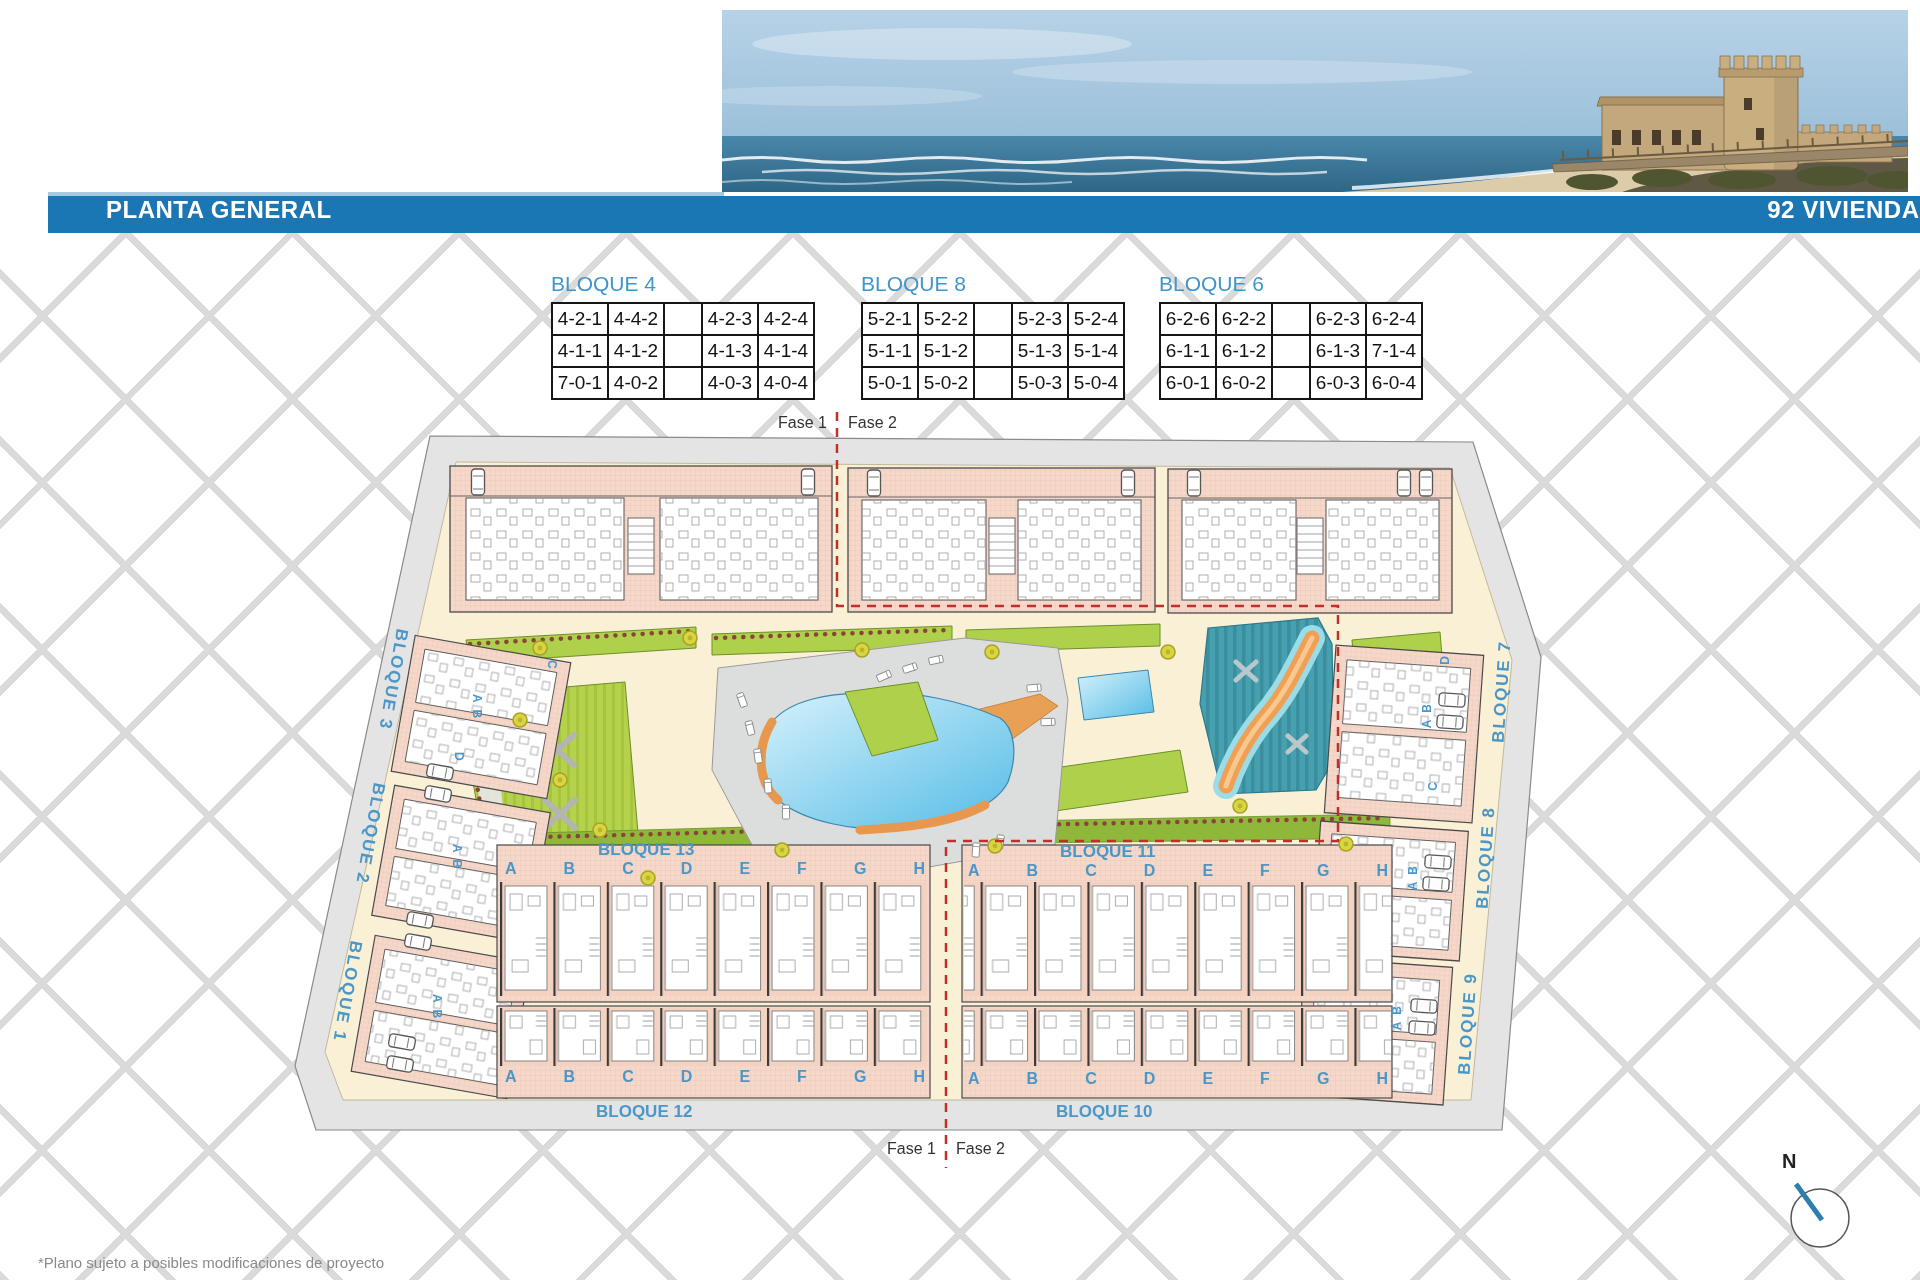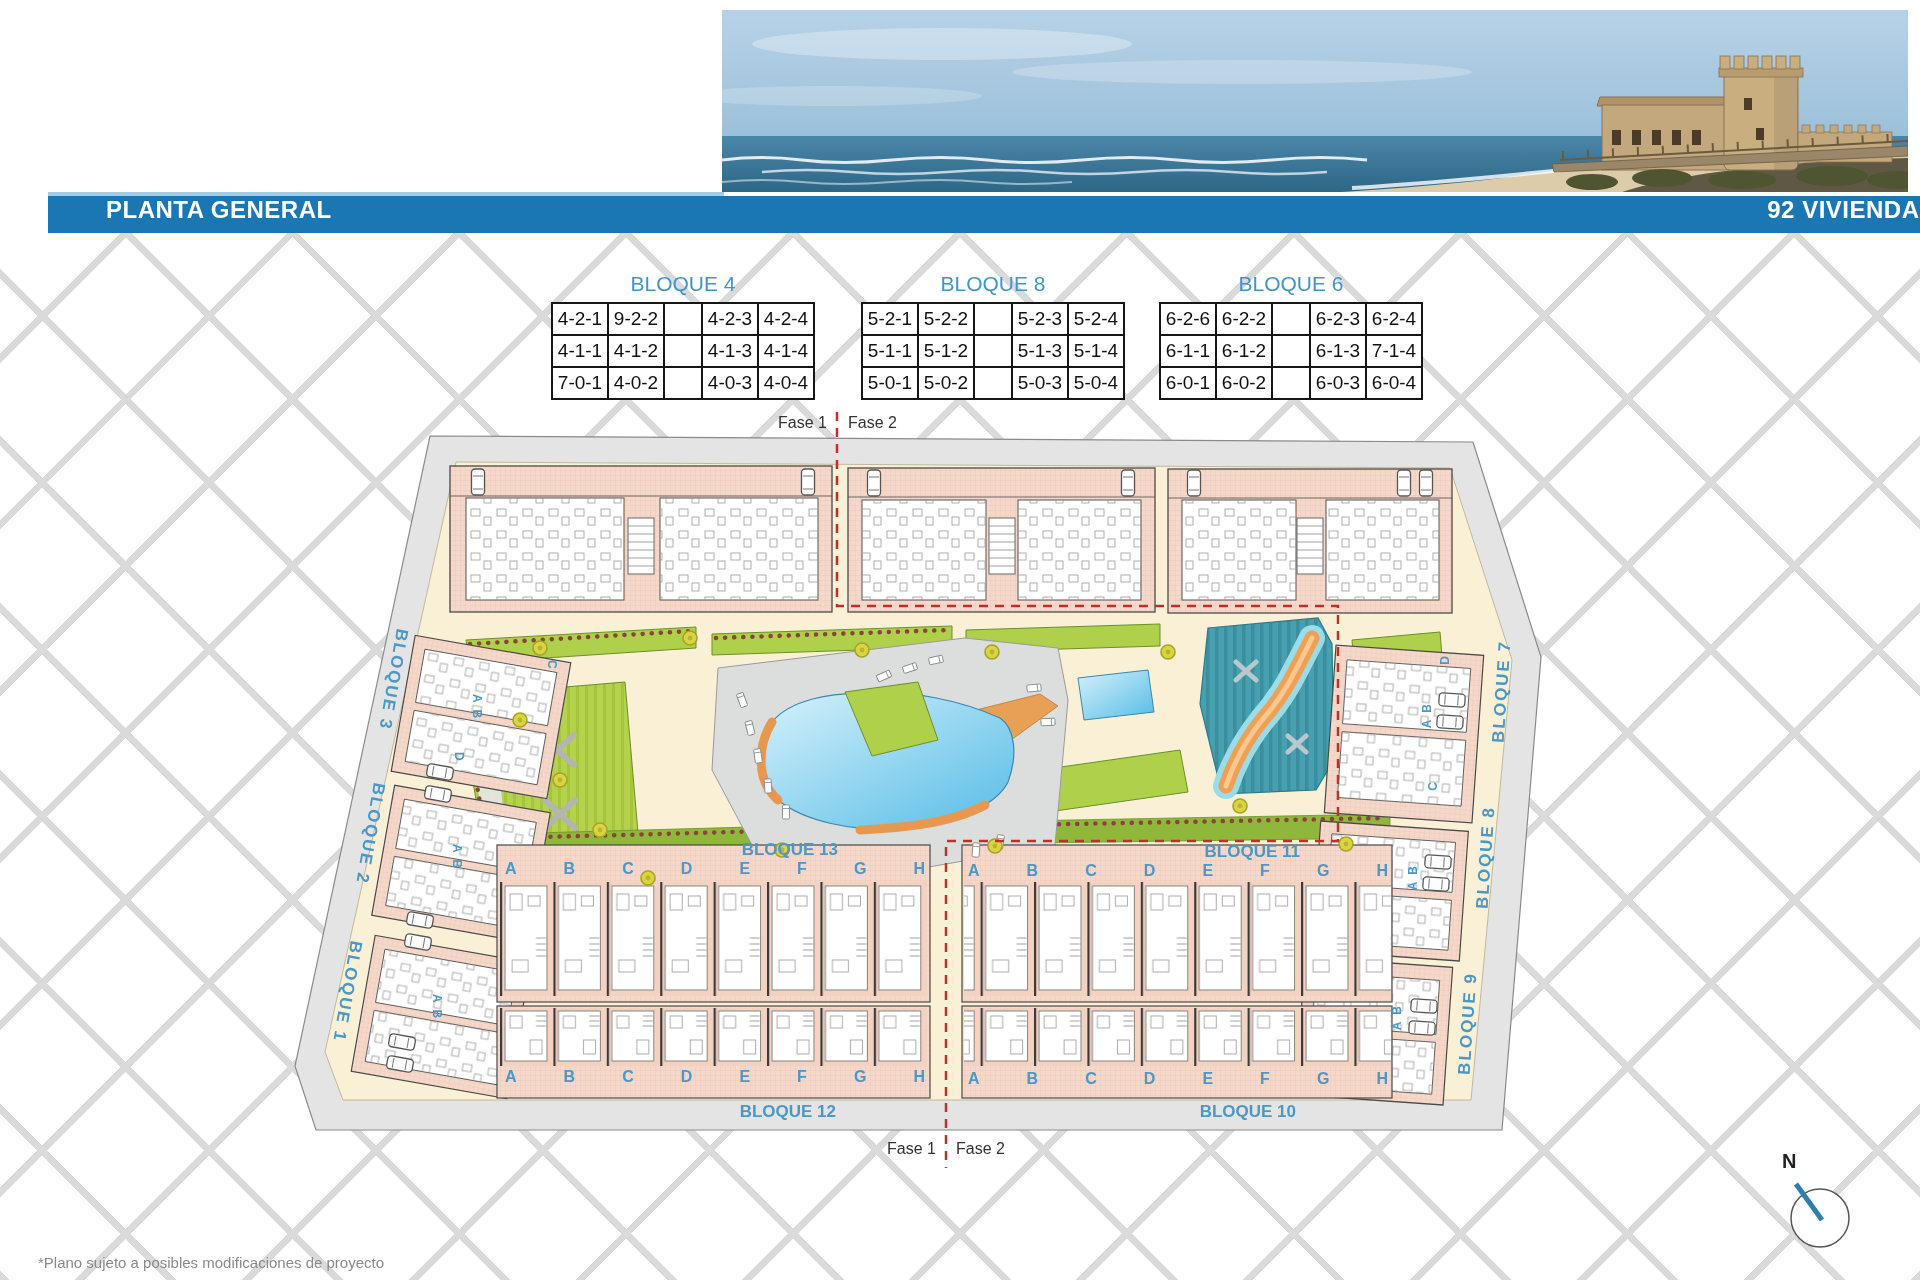--- a/index.html
+++ b/index.html
@@ -10,26 +10,26 @@
       repeating-linear-gradient(45deg,#dadada 0 7px,transparent 7px 118px),
       repeating-linear-gradient(-45deg,#dadada 0 7px,transparent 7px 118px);}
   .abs{position:absolute;}
   .titlebar{position:absolute;left:48px;top:196px;width:1908px;height:37px;
     background:#1b76b4;display:flex;justify-content:space-between;align-items:flex-start;}
   .titlebar .t{color:#fff;font-weight:bold;font-size:24px;letter-spacing:.5px;}
   .titlebar .t.left{padding-left:58px;}
   .titlebar .t.right{padding-right:20px;}
   .bar-topline{position:absolute;left:48px;top:192px;width:676px;height:4px;background:#a6cbe0;}
   .btable{position:absolute;width:264px;}
-  .btable .btitle{width:100%;text-align:center;color:#3f96cb;font-size:21px;height:26px;}
+  .btable .btitle{width:100%;text-align:left;color:#3f96cb;font-size:21px;height:26px;}
   .btable .bgrid{margin-top:4px;display:grid;grid-template-columns:54px 54px 36px 54px 54px;
     gap:2px;background:#161616;border:2px solid #161616;width:fit-content;}
   .btable .tcell{background:#fff;height:30px;display:flex;align-items:center;justify-content:center;
     font-size:19px;color:#111;}
-  .blue-lbl{position:absolute;color:#4a97c8;font-size:17px;font-weight:600;white-space:nowrap;text-align:right;}
+  .blue-lbl{position:absolute;color:#4a97c8;font-size:17px;font-weight:600;white-space:nowrap;text-align:left;}
   .letters{position:absolute;display:flex;justify-content:space-between;color:#4a97c8;
     font-size:16px;font-weight:600;}
   .vtext{position:absolute;writing-mode:vertical-rl;color:#4a97c8;font-size:17px;font-weight:600;
     letter-spacing:2px;transform:rotate(10deg);white-space:nowrap;}
   .vtext-up{position:absolute;writing-mode:vertical-rl;color:#4a97c8;font-size:17px;font-weight:600;
     letter-spacing:2px;transform:rotate(184deg);white-space:nowrap;}
   .vletters{position:absolute;writing-mode:vertical-rl;color:#4a97c8;font-size:12px;
     font-weight:600;letter-spacing:2px;white-space:nowrap;}
   .vletters-up{position:absolute;writing-mode:vertical-rl;color:#4a97c8;font-size:12px;
     font-weight:600;letter-spacing:2px;transform:rotate(180deg);white-space:nowrap;}
@@ -114,21 +114,21 @@
   <div class="bar-topline"></div>
   <div class="titlebar">
     <span class="t left">PLANTA GENERAL</span>
     <span class="t right">92 VIVIENDAS</span>
   </div>
 
   <div class="btable" style="left:551px;top:272px;">
     <div class="btitle">BLOQUE 4</div>
     <div class="bgrid">
       <div class="tcell">4-2-1</div>
-        <div class="tcell">9-2-2</div>
+        <div class="tcell">4-4-2</div>
         <div class="tcell"></div>
         <div class="tcell">4-2-3</div>
         <div class="tcell">4-2-4</div>
         <div class="tcell">4-1-1</div>
         <div class="tcell">4-1-2</div>
         <div class="tcell"></div>
         <div class="tcell">4-1-3</div>
         <div class="tcell">4-1-4</div>
         <div class="tcell">7-0-1</div>
         <div class="tcell">4-0-2</div>

